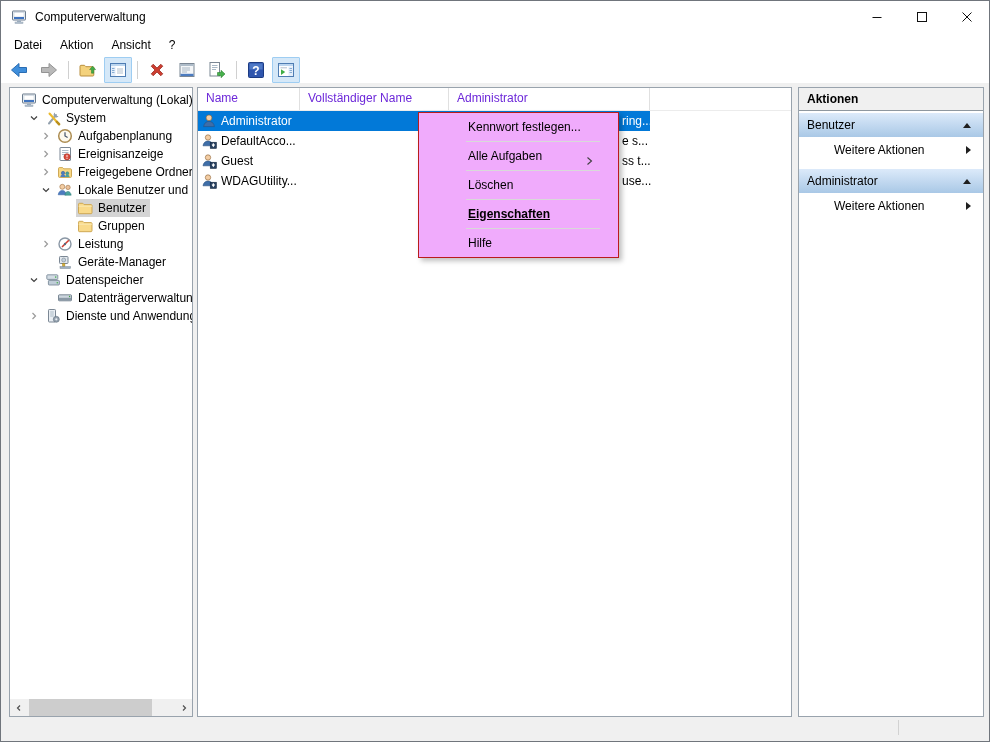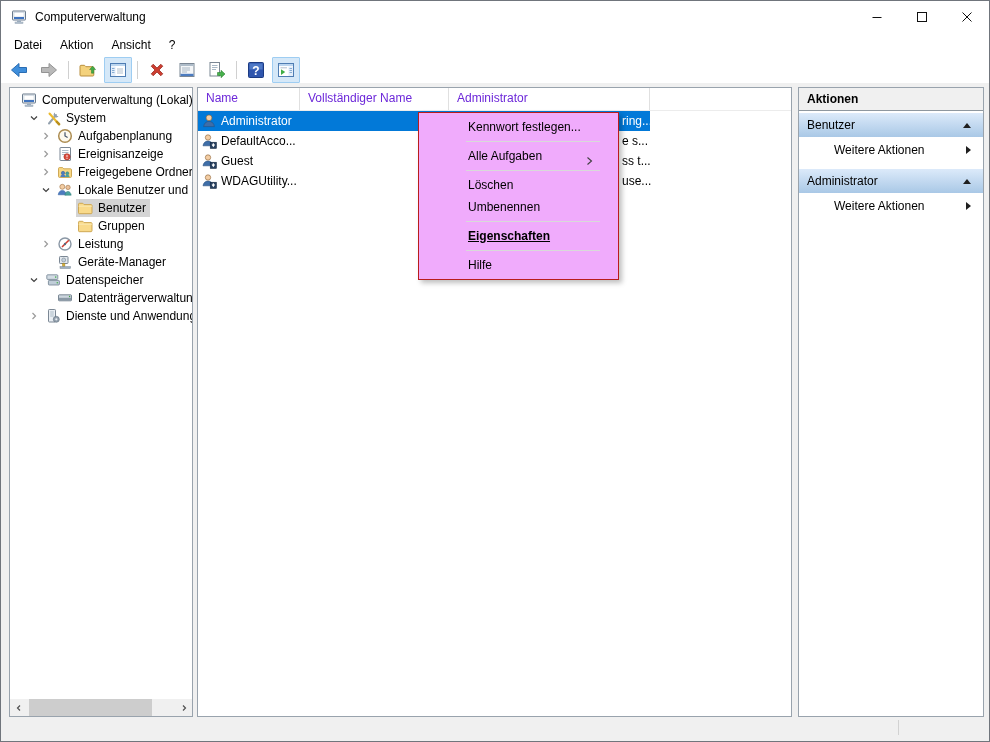--- a/index.html
+++ b/index.html
@@ -500,21 +500,20 @@
     <div class="mitem">Kennwort festlegen...</div>
     <div class="msep"></div>
     <div class="mitem">
       <span>Alle Aufgaben</span>
       <span class="subarrow"><svg width="7" height="10" viewBox="0 0 7 10">
             <path d="M1.5 1.5 L5.5 5 L1.5 8.5" fill="none" stroke="#404040" stroke-width="1.1"></path>
           </svg></span>
     </div>
     <div class="msep"></div>
     <div class="mitem">Löschen</div>
-    <div class="mitem">Umbenennen</div>
     <div class="msep"></div>
     <div class="mitem bold">Eigenschaften</div>
     <div class="msep"></div>
     <div class="mitem">Hilfe</div>
   </div>
 
   <div class="pane pane-actions">
     <div class="ahdr">Aktionen</div>
 
     <div class="asec">

